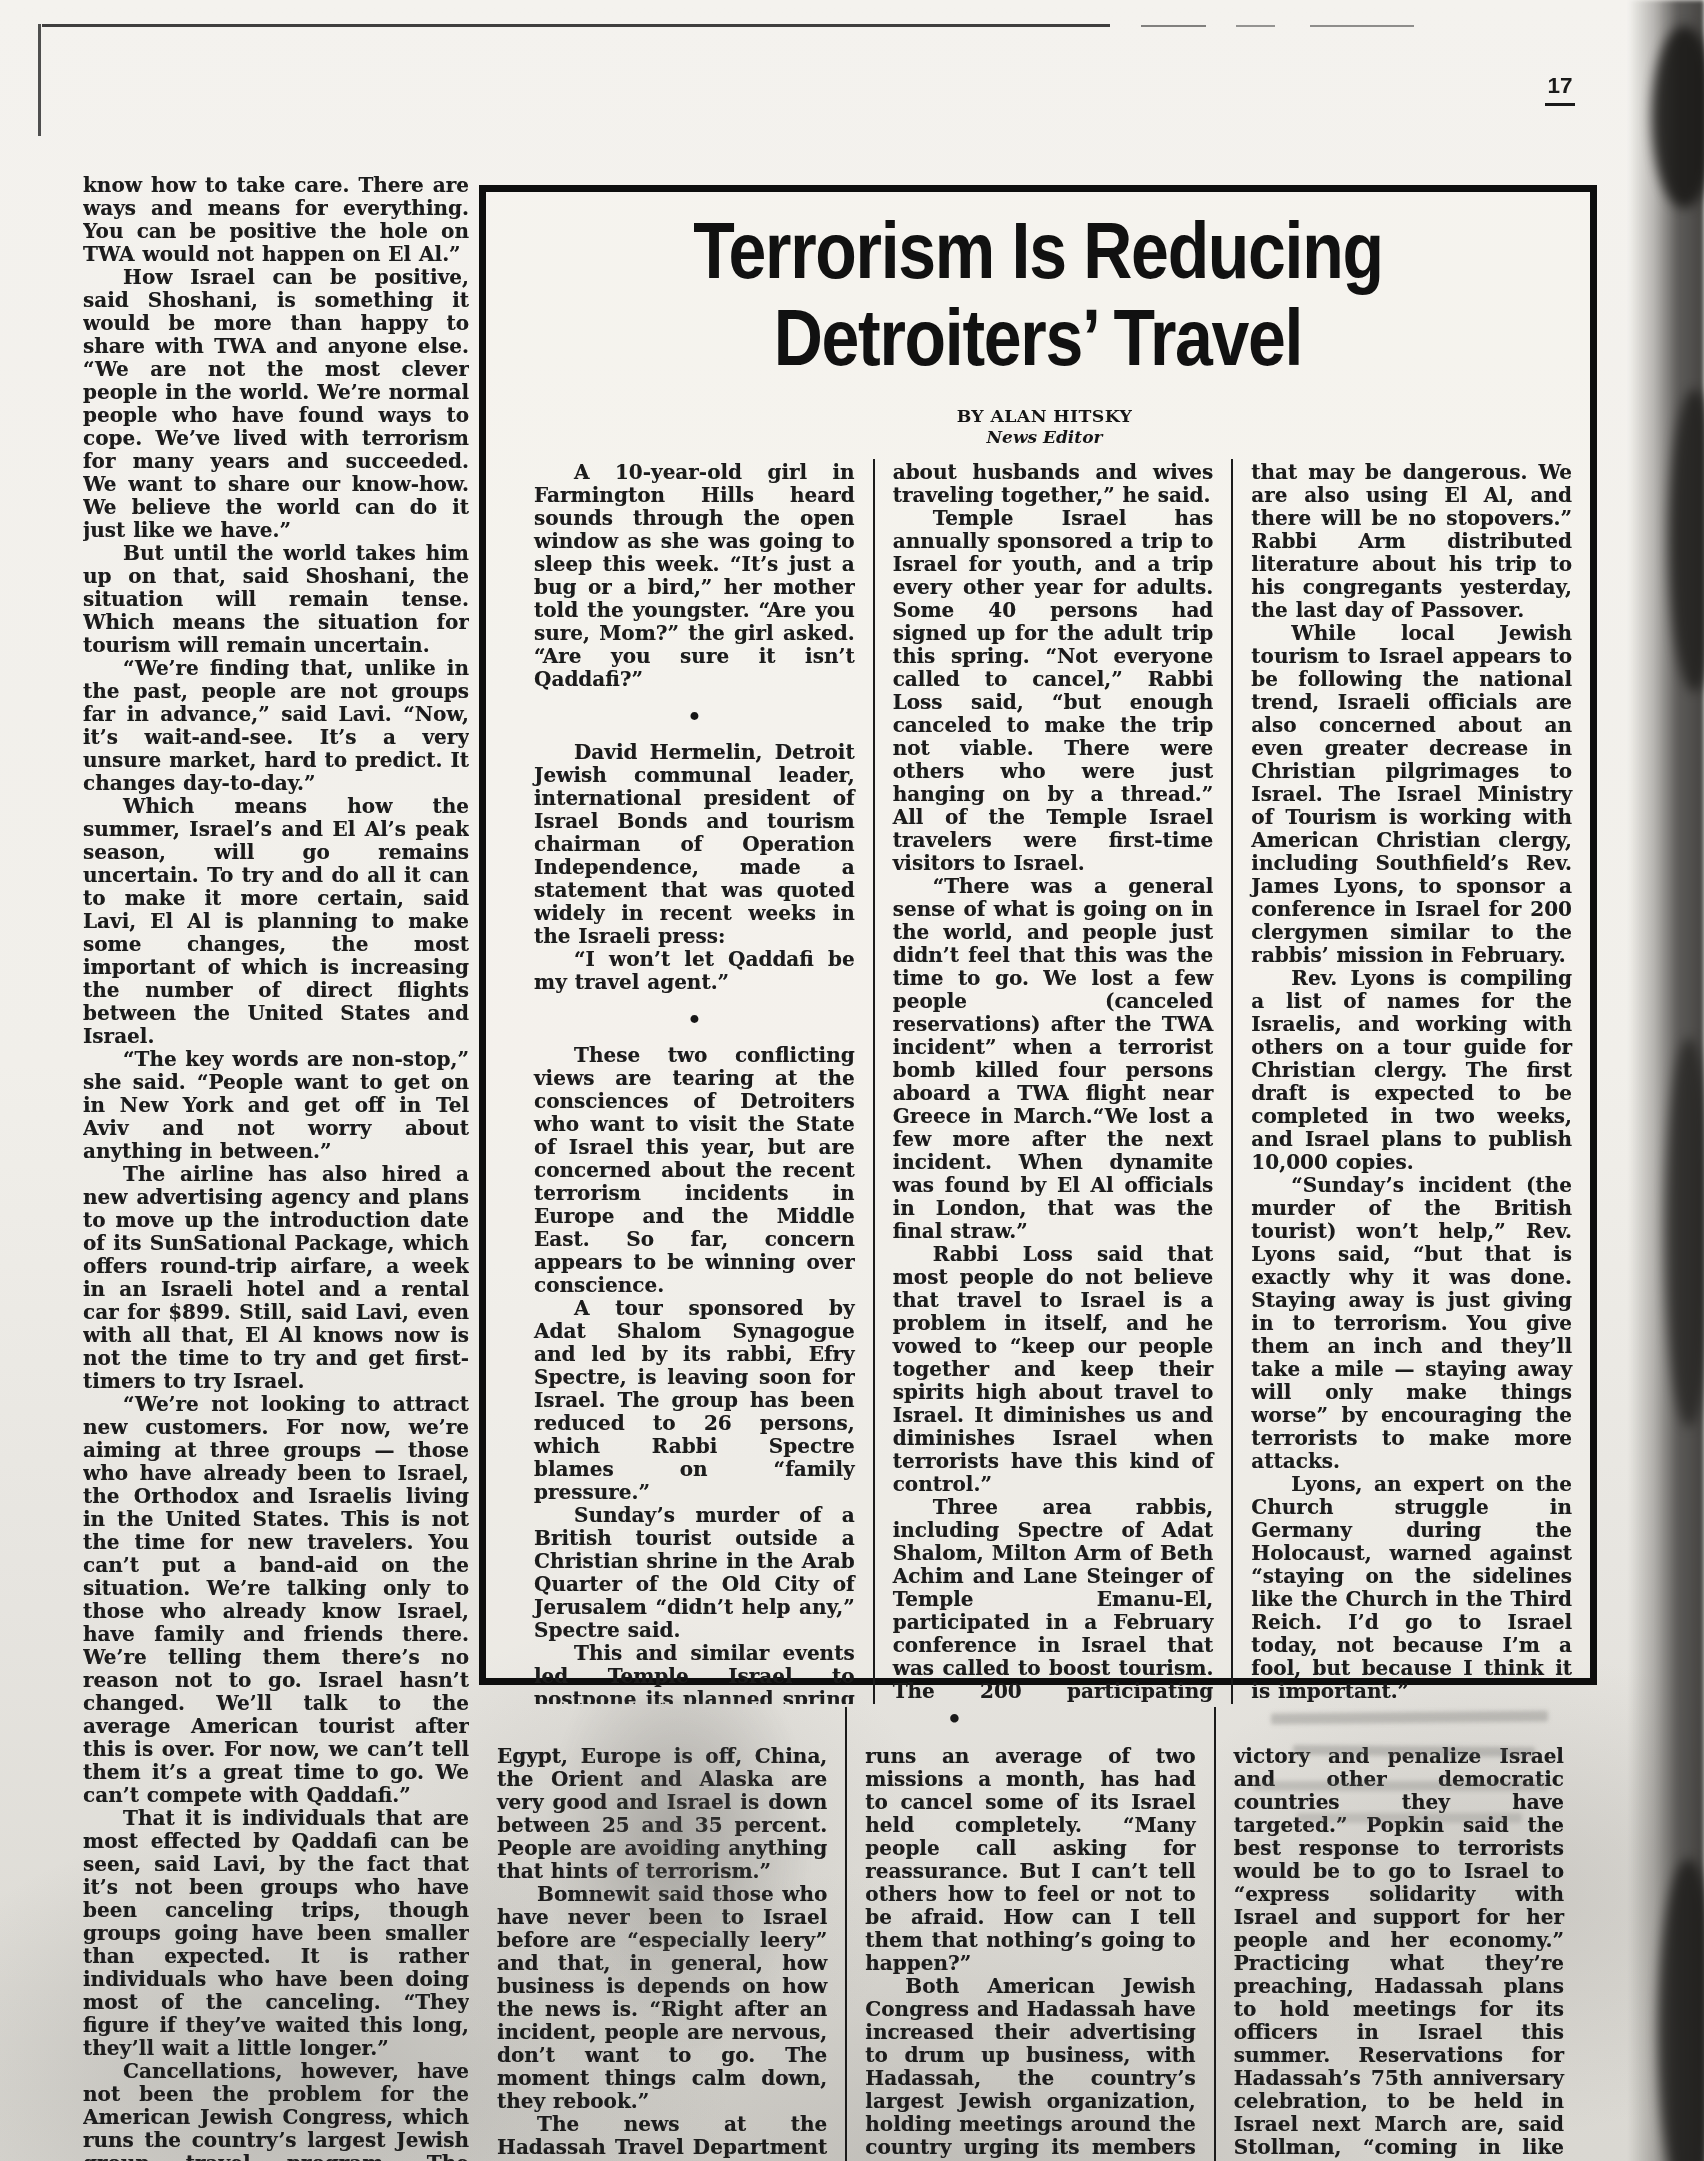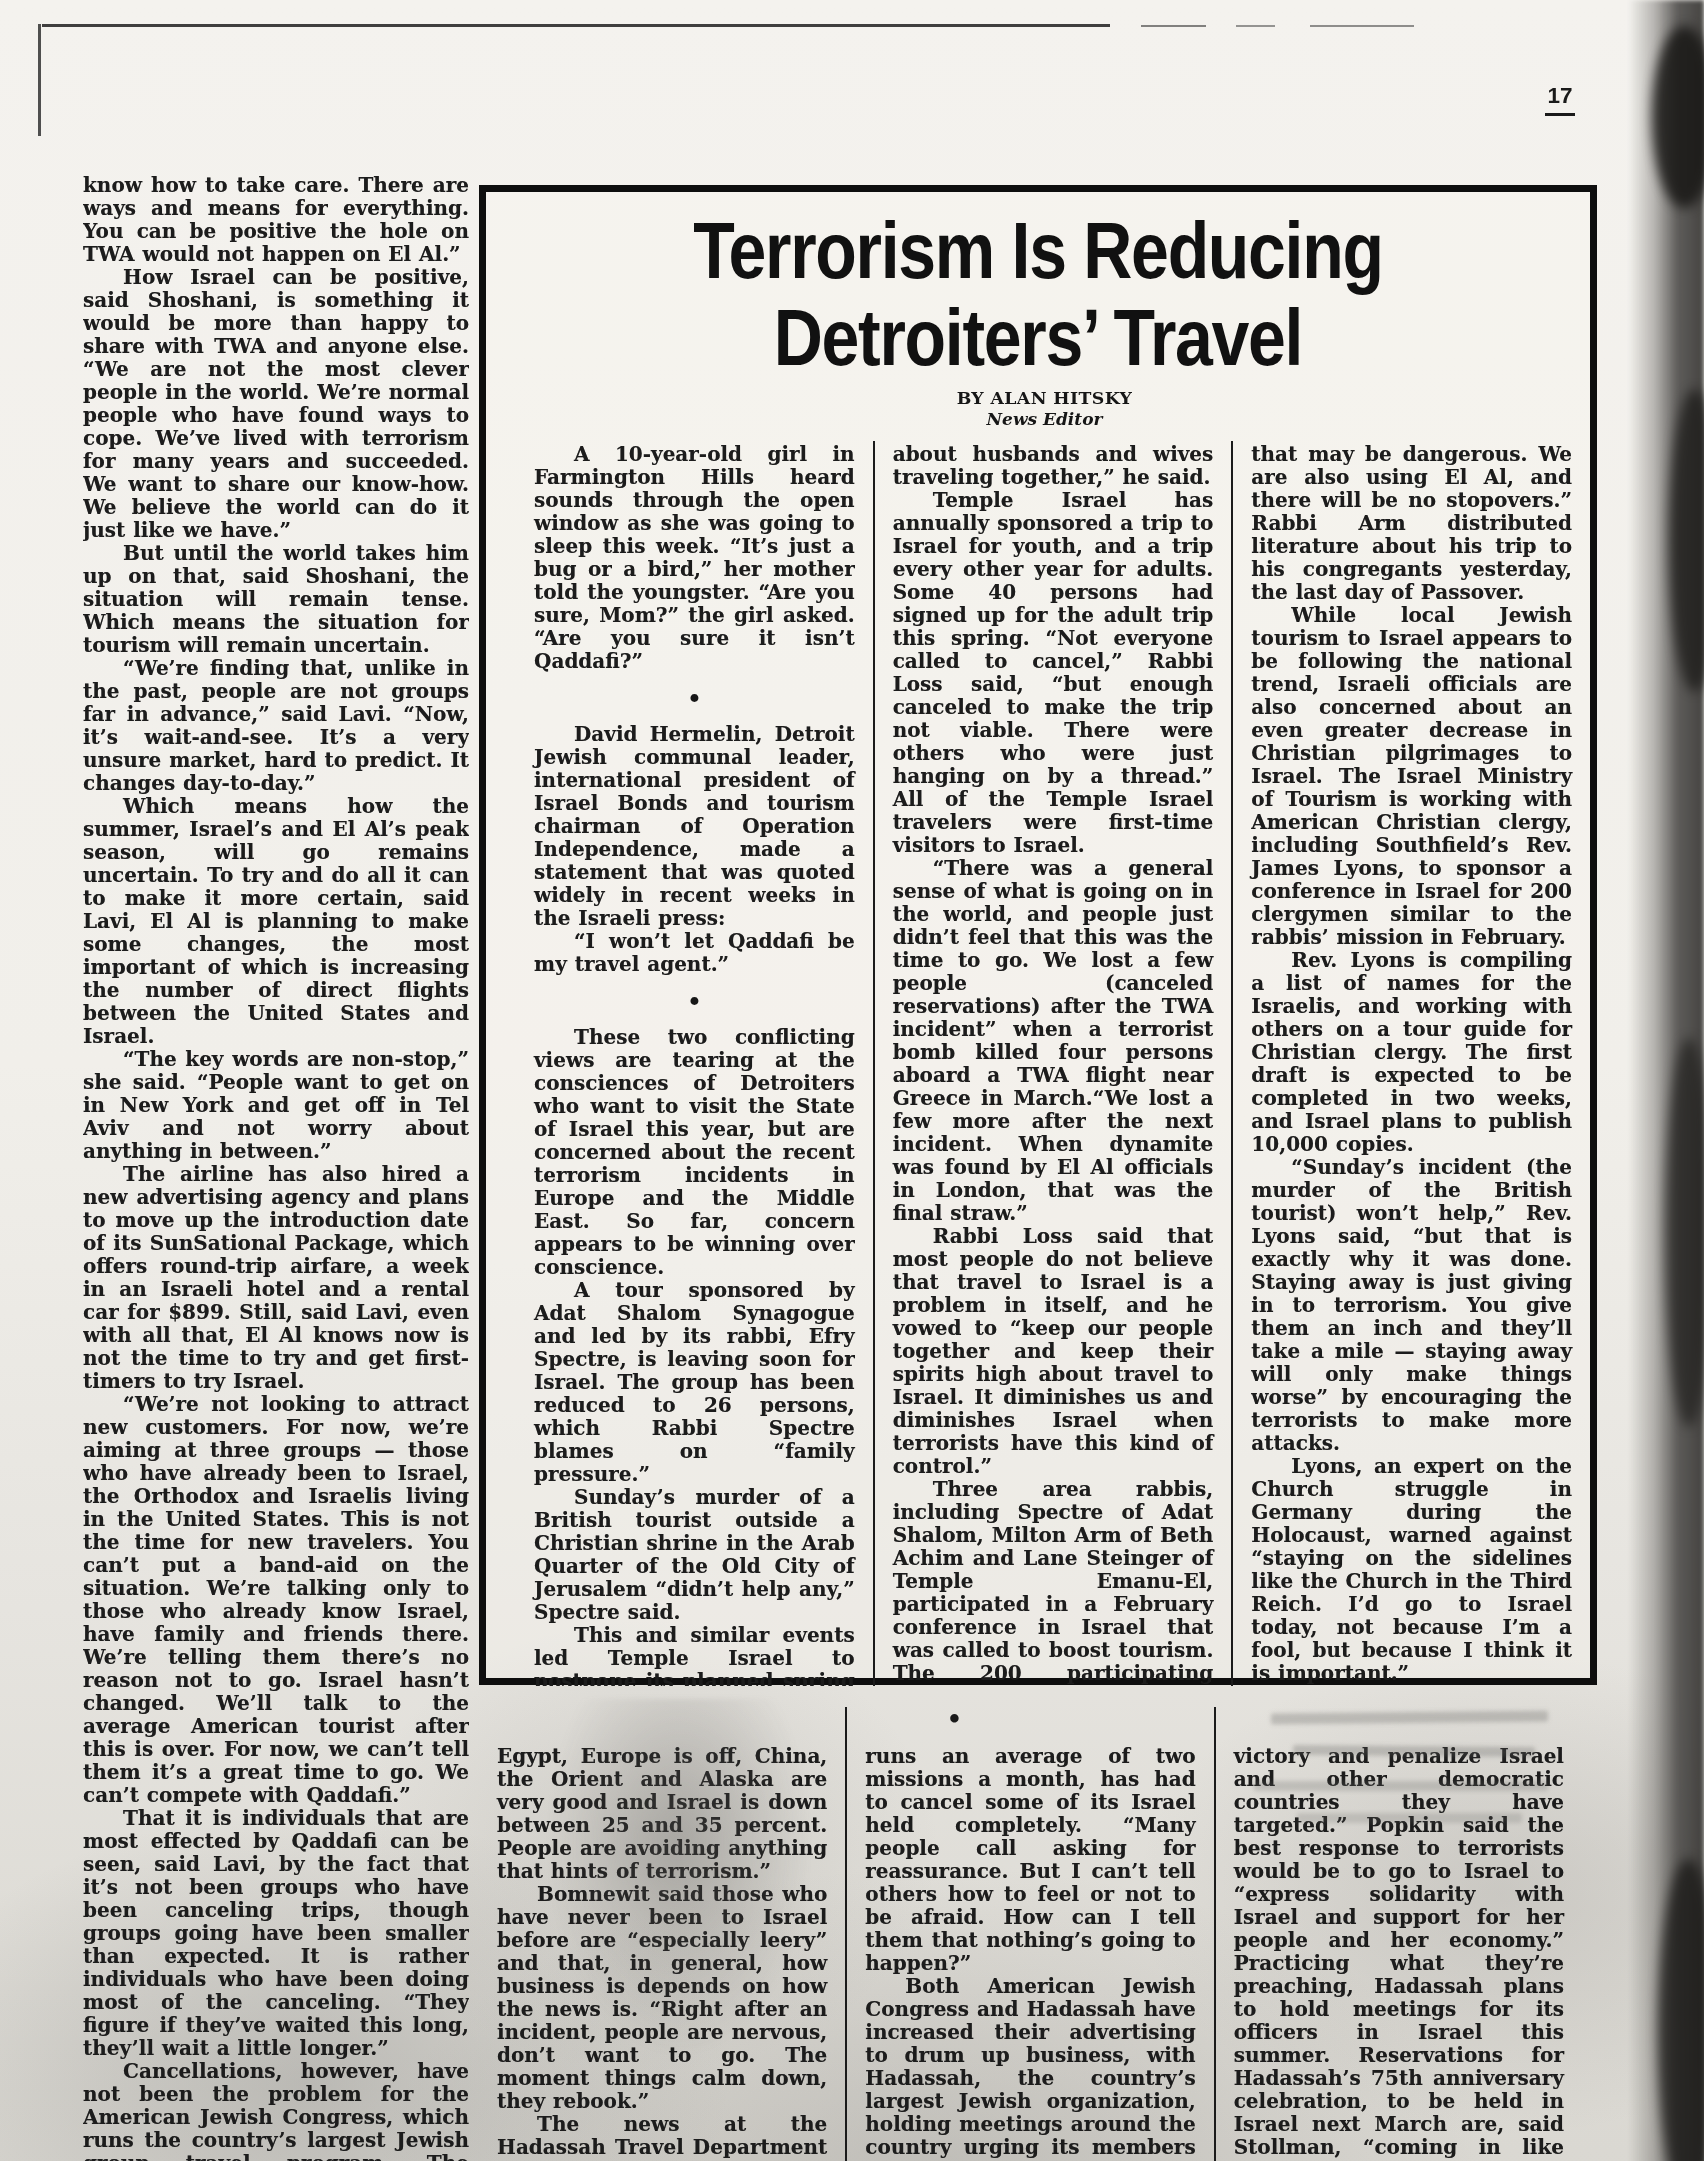--- a/index.html
+++ b/index.html
@@ -37,21 +37,21 @@
   .smear{position:absolute;left:545px;top:1699px;width:268px;height:359px;
     background:radial-gradient(ellipse at 50% 40%,rgba(95,93,90,.34),rgba(95,93,90,0) 70%);
     filter:blur(2.6px);}
   .ghost{position:absolute;background:rgba(100,98,95,.30);filter:blur(2.2px);border-radius:1.7px;}
   .g1{left:1271px;top:1712px;width:277px;height:11.2px;transform:rotate(-.6deg);}
   .g2{left:1293px;top:1746px;width:242px;height:10.4px;transform:rotate(.5deg);}
   .g3{left:1254px;top:1781px;width:294px;height:10.4px;opacity:.8;}
   .g4{left:1297px;top:1813px;width:225px;height:9.5px;opacity:.7;}
   
   .pagenum{
-    position:absolute;left:1545px;top:83px;
+    position:absolute;left:1545px;top:73px;
     font-family:"Liberation Sans",sans-serif;font-weight:bold;font-size:22.5px;
     border-bottom:3px solid #1a1a1a;padding:0 2.6px 4.3px 2.6px;color:#1a1a1a;text-align:right;
   }
   
   .para{
     margin:0;text-align:justify;font-weight:bold;
     font-size:20px;line-height:23px;word-spacing:0.9px;color:#1c1c1c;
     text-shadow:0 0 0.4px rgba(20,20,20,.45);
   }
   .para.indent{text-indent:40px;}
@@ -64,21 +64,21 @@
   .artbox{
     position:absolute;left:479px;top:185px;width:1118px;height:1500px;
     border:7px solid #0e0e0e;box-sizing:border-box;background:rgba(248,246,242,.35);
   }
   .headline{
     margin-top:14.7px;text-align:center;
     font-family:"Liberation Sans",sans-serif;font-weight:bold;
     font-size:68px;line-height:74px;letter-spacing:-1.3px;color:#111;
     transform:scaleY(1.17);transform-origin:top center;
   }
-  .byline-wrap{margin-top:33px;text-align:center;padding-left:13px;}
+  .byline-wrap{margin-top:51px;text-align:center;padding-left:13px;}
   .byline{font-size:17.3px;font-weight:bold;letter-spacing:0.4px;}
   .byrole{font-size:17px;font-weight:bold;font-style:italic;margin-top:0.9px;}
   .cols{
     display:flex;align-items:stretch;margin-top:12px;height:1245px;overflow:hidden;padding-left:30px;
   }
   .col{flex:1 1 0;padding:2.6px 18px 0 18px;overflow:hidden;}
   .col + .col{border-left:2.2px solid #1b1b1b;}
   .col .para{margin-bottom:0;}
   
   .bottomcols{

